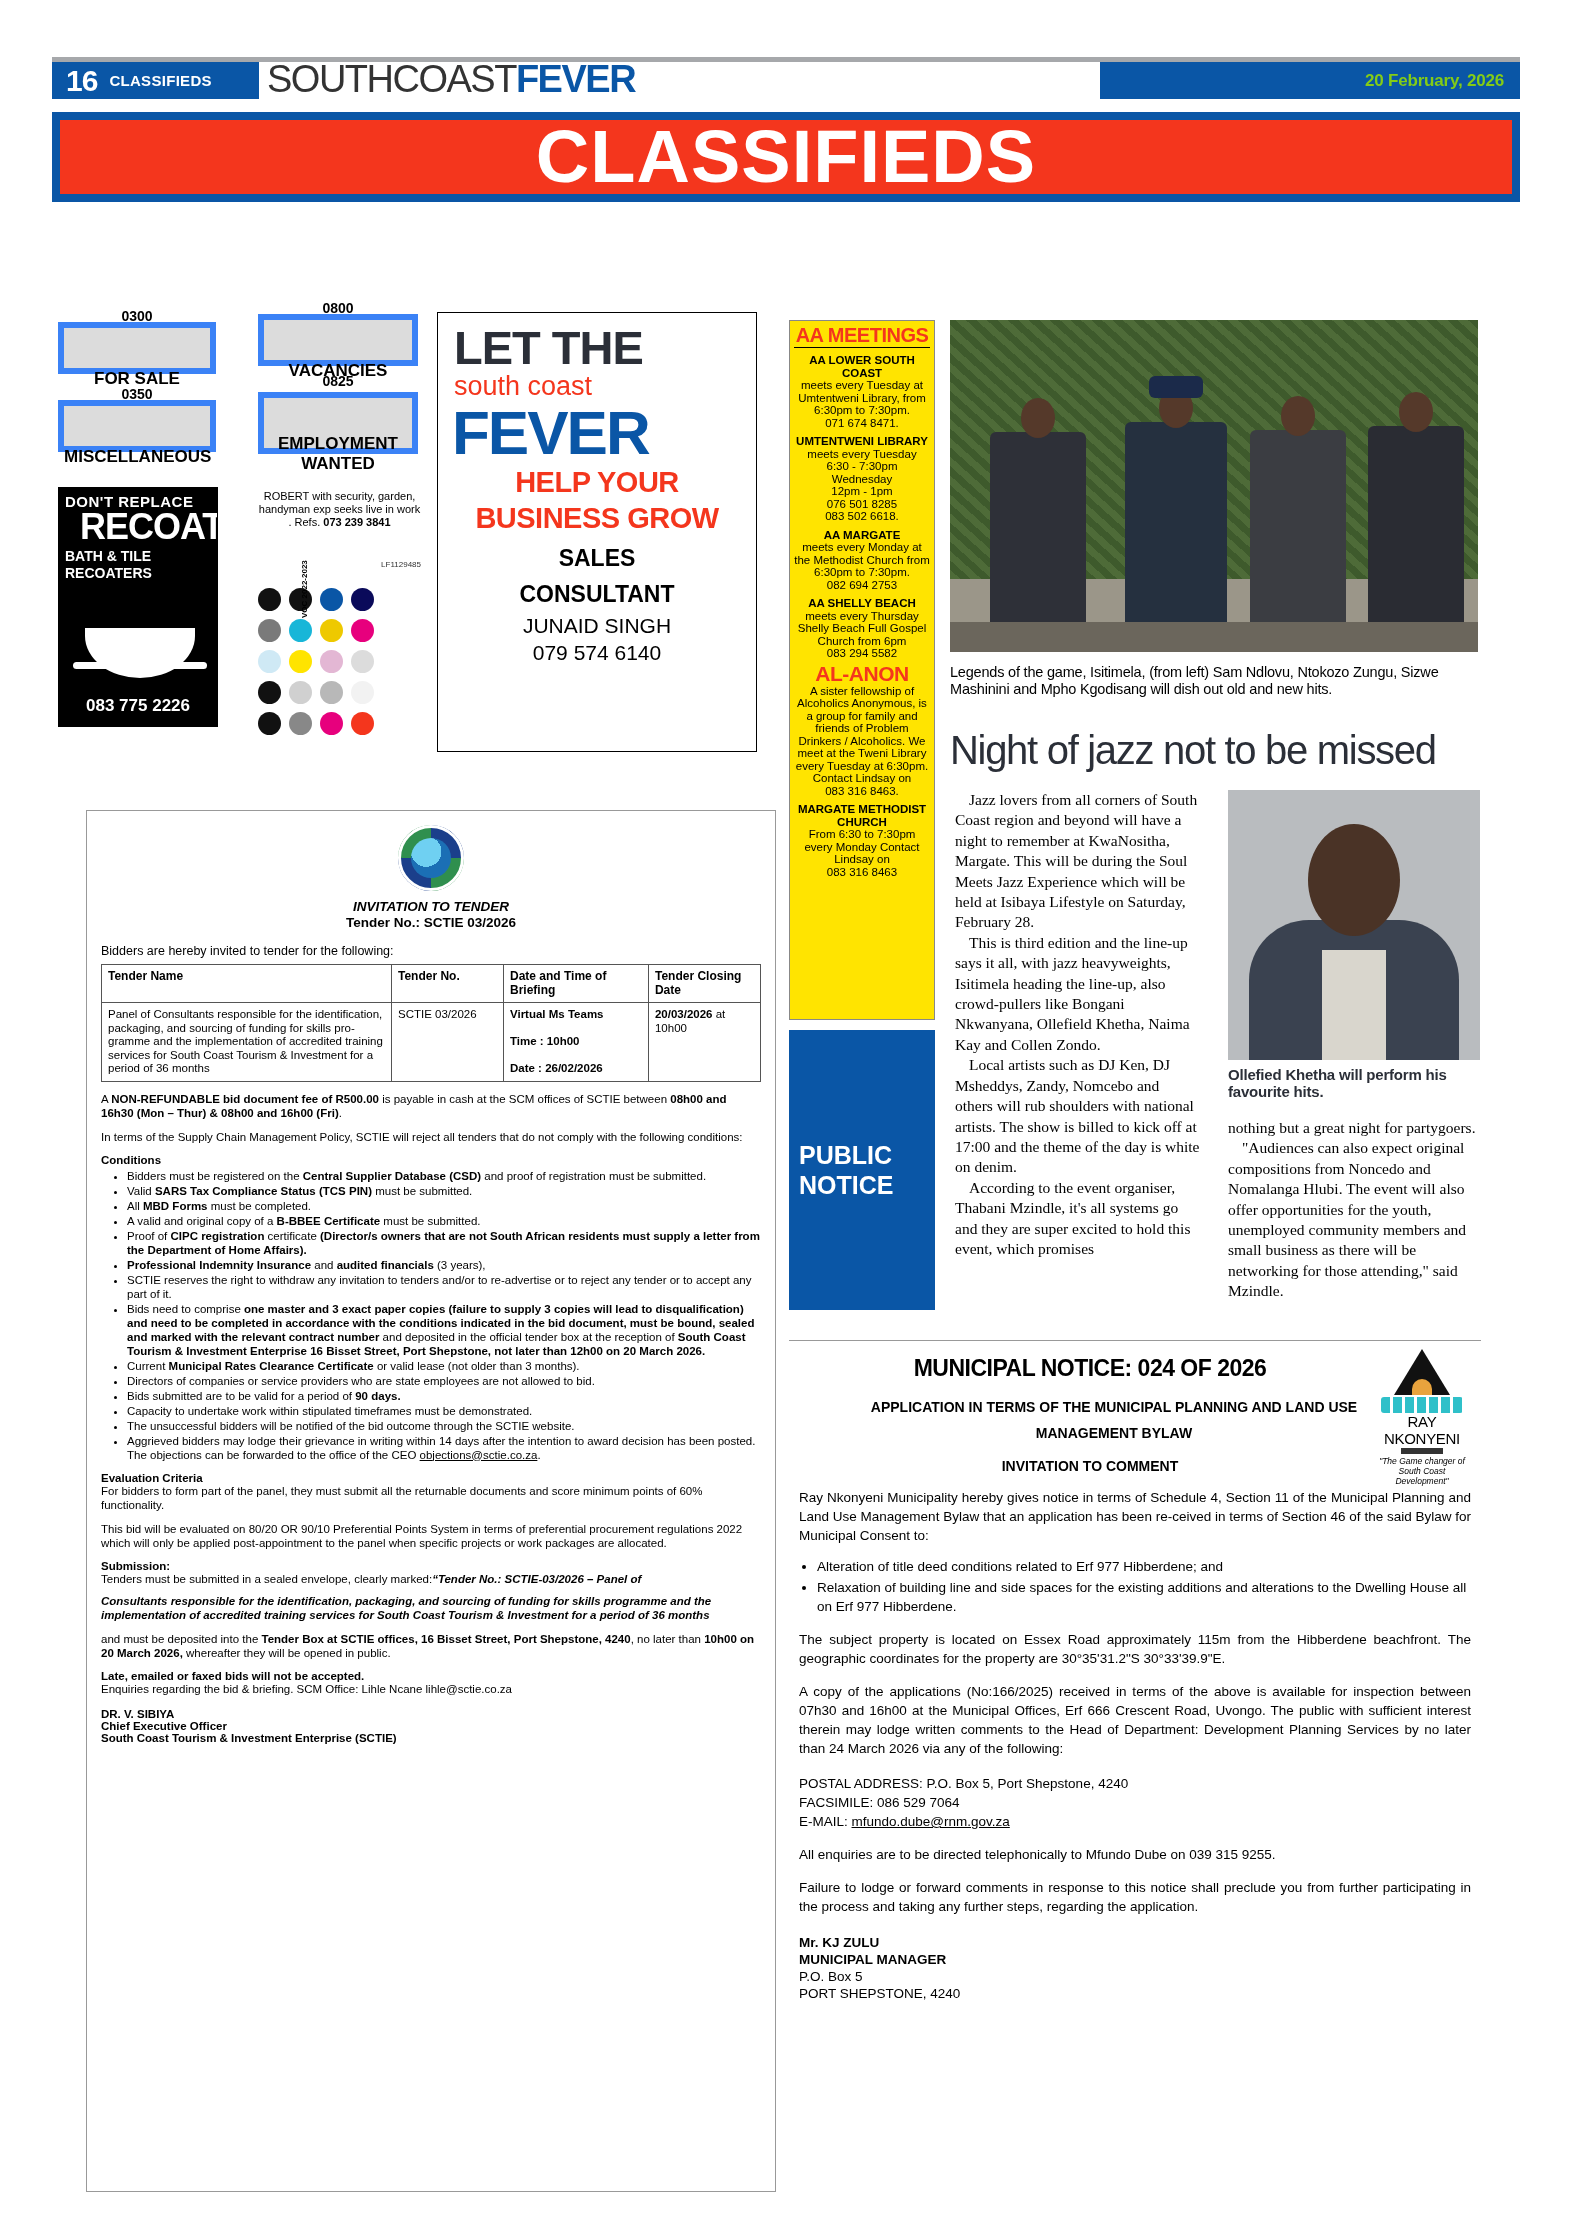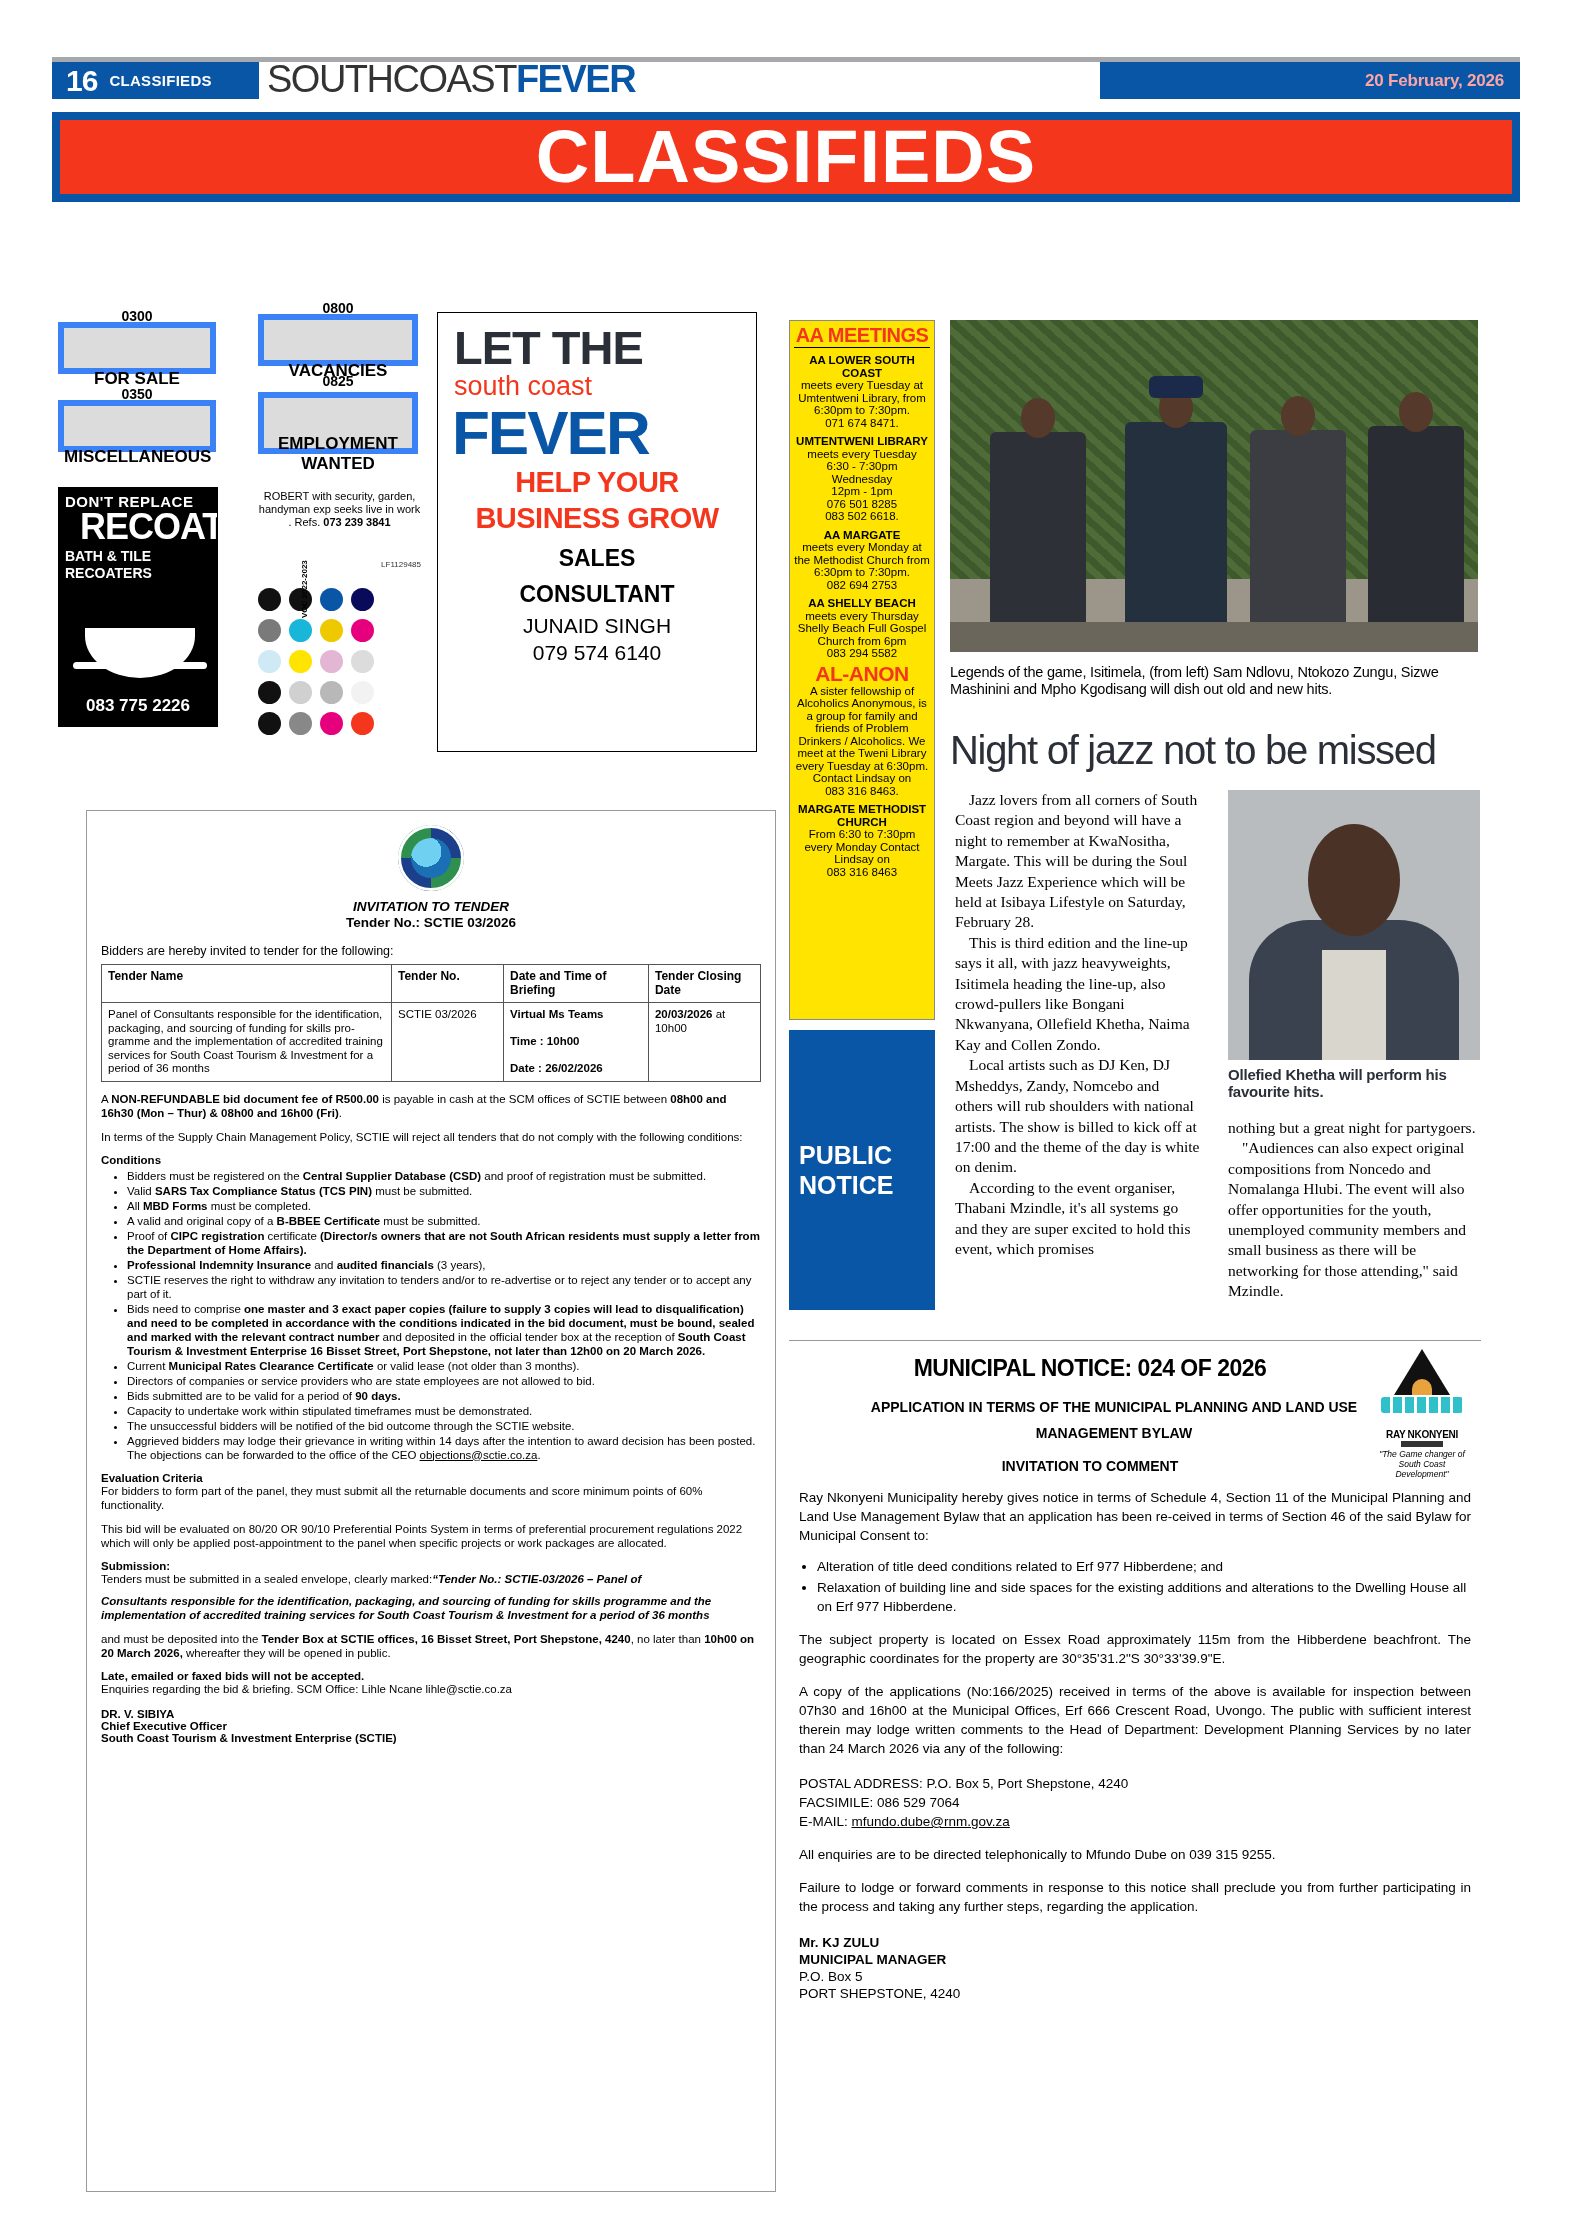--- a/index.html
+++ b/index.html
@@ -17,21 +17,21 @@
   .mh-blue-left { position:absolute; left:0; top:5px; width:207px; height:37px; background:#0a56a6;
       display:flex; align-items:center; gap:12px; padding-left:14px; }
   .mh-num { color:#fff; font-size:30px; font-weight:bold; letter-spacing:-1px; line-height:1;}
   .mh-classifieds { color:#fff; font-size:15px; font-weight:bold; letter-spacing:.3px; }
   .mh-title { position:absolute; left:215px; top:2px; font-size:38px; line-height:40px;
       letter-spacing:-1.5px; white-space:nowrap; }
   .mh-title .t1 { color:#333; font-weight:300; }
   .mh-title .t2 { color:#0a56a6; font-weight:bold; }
   .mh-blue-right { position:absolute; right:0; top:5px; width:420px; height:37px; background:#0a56a6;
       display:flex; align-items:center; justify-content:flex-end; padding-right:16px; }
-  .mh-date { color:#fca5a5; font-size:17px; font-weight:bold; letter-spacing:-.2px; }
+  .mh-date { color:#84cc16; font-size:17px; font-weight:bold; letter-spacing:-.2px; }
 
   
   .banner { position:absolute; left:52px; top:112px; width:1468px; height:90px;
      background:#0a56a6; padding:8px; }
   .banner-inner { width:100%; height:100%; background:#f4361d; position:relative; }
   .banner-text { position:absolute; inset:0; display:flex; align-items:center; justify-content:center;
      color:#fff; font-size:74px; font-weight:bold; letter-spacing:1px; line-height:1; }
 
   
   .cat { position:absolute; background:#dcdcdc; border:6px solid #3b82f6; text-align:center;
@@ -169,21 +169,21 @@
   .m-p { font-size:13.5px; line-height:19px; margin-top:14px; text-align:justify; }
   .m-ul { margin:12px 0 0 18px; }
   .m-ul li { font-size:13.5px; line-height:19px; margin-bottom:2px; }
   .m-logo { position:absolute; right:14px; top:8px; width:90px; text-align:center; }
   .m-hut { width:56px; height:46px; margin:0 auto; background:#111;
      clip-path: polygon(50% 0, 100% 100%, 0 100%); position:relative;}
   .m-hut:after{ content:""; position:absolute; left:50%; bottom:0; transform:translateX(-50%);
      width:20px; height:16px; border-radius:10px 10px 0 0; background:#e8a33d; }
   .m-waves { width:82px; height:16px; margin:2px auto 0;
      background:repeating-linear-gradient(90deg,#2fc0c9 0 9px,#fff 9px 12px); border-radius:3px;}
-  .m-lname { font-size:10px; font-weight:bold; letter-spacing:-.3px; margin-top:16px; }
+  .m-lname { font-size:15px; font-weight:normal; letter-spacing:-.3px; margin-top:0; }
   .m-lbar { width:42px; height:6px; background:#333; margin:1px auto; }
   .m-ltag { font-size:8.5px; line-height:10px; font-style:italic; margin-top:2px; }
   .m-sig { font-size:13.5px; line-height:17px; margin-top:18px; }
   .m-sig b { font-weight:bold; }
 </style>
 </head>
 <body>
 
 <div class="page">
 

